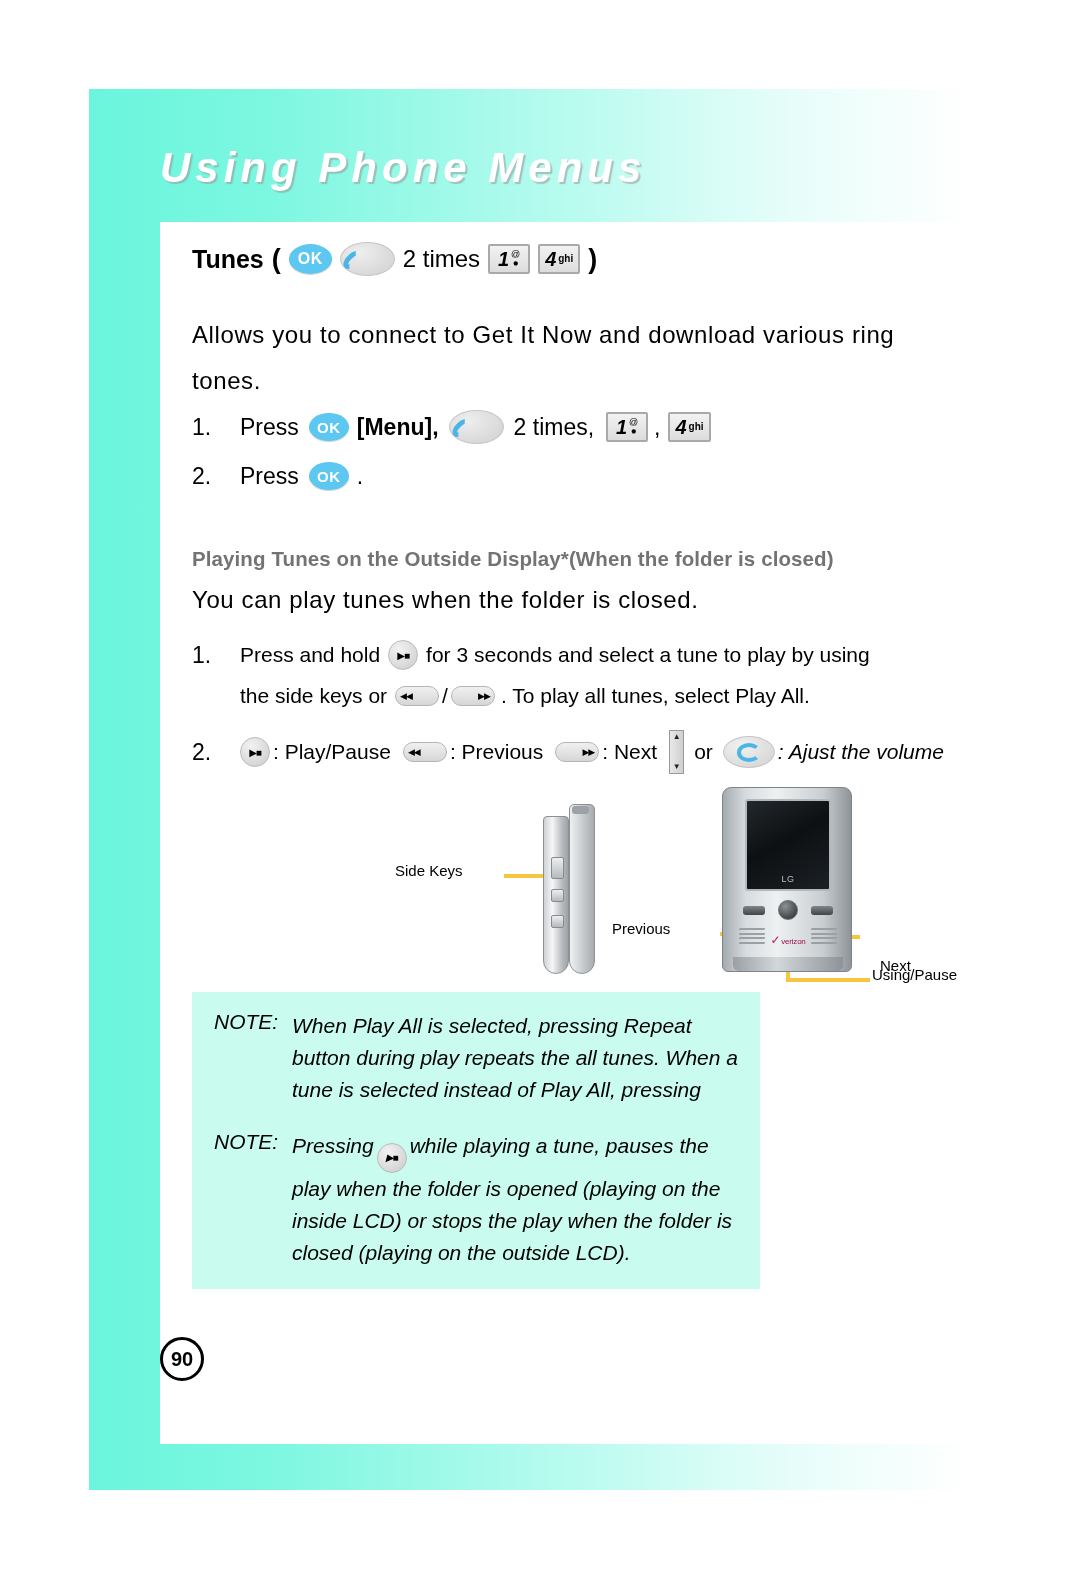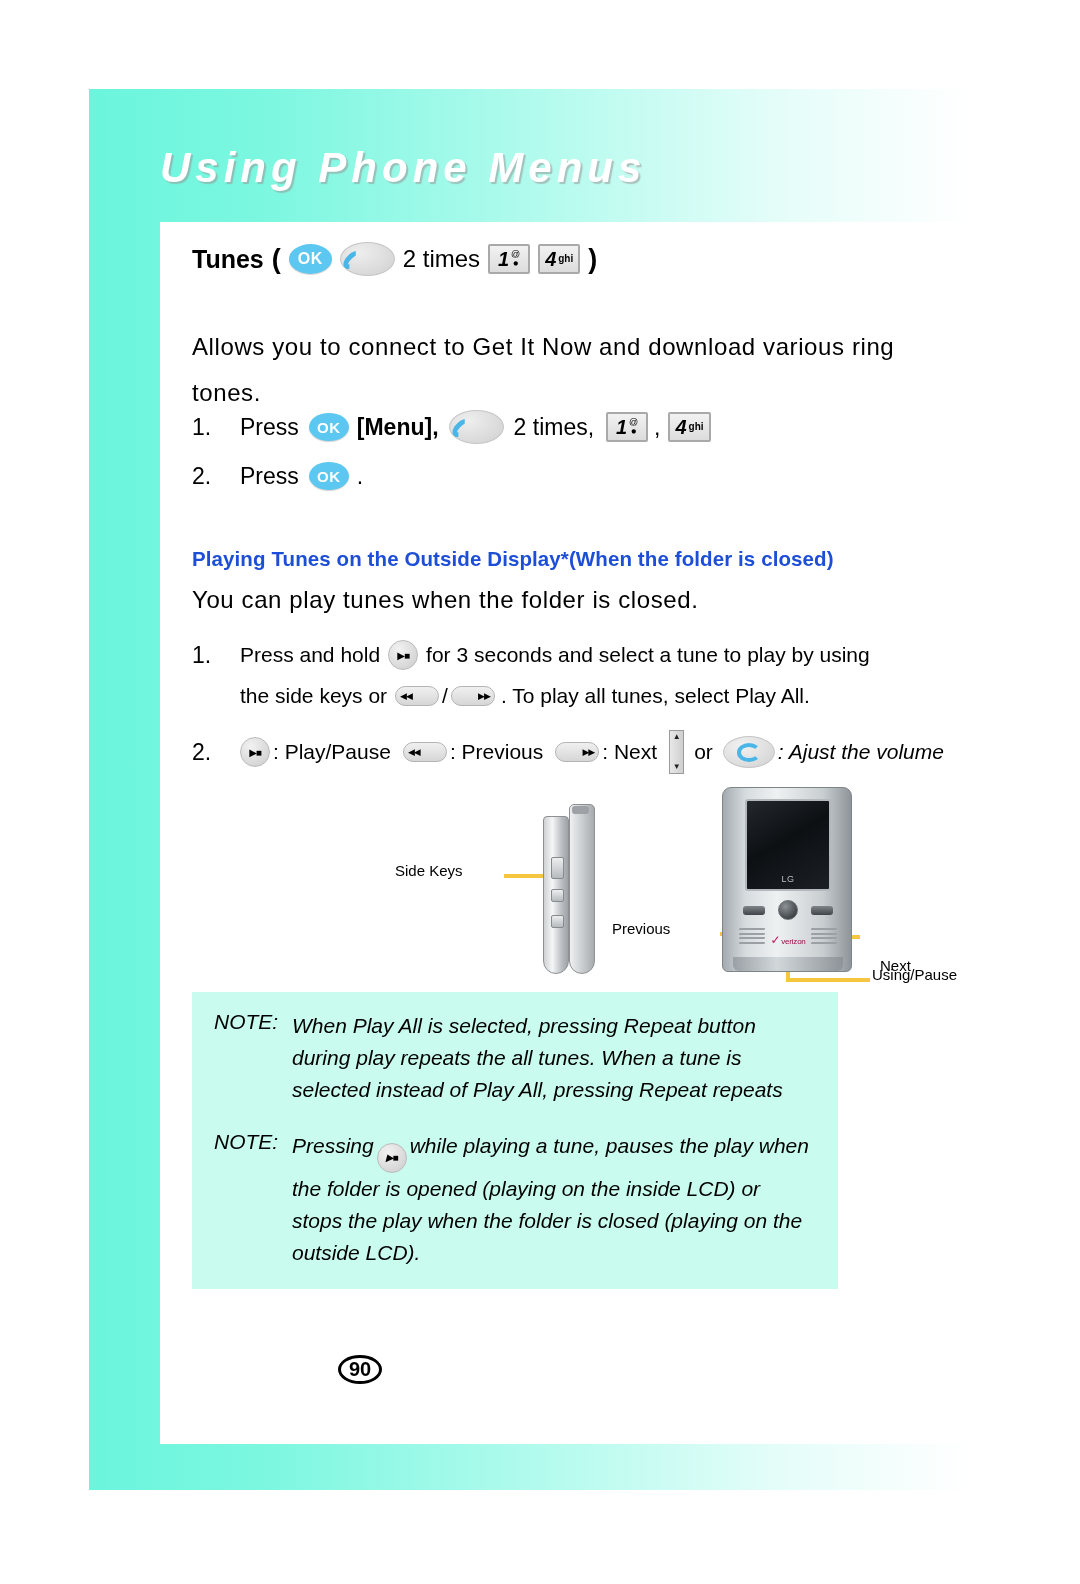--- a/index.html
+++ b/index.html
@@ -50,27 +50,26 @@
     top: 133px;
     width: 810px;
     height: 1222px;
     background: #ffffff;
   }
 
   
   #footer {
     position: absolute;
     left: 71px;
-    top: 1266px;
+    top: 1235px;
     width: 400px;
     height: 70px;
     display: flex;
     align-items: center;
     gap: 18px;
-    flex-direction: column;
   }
   #page-number {
     width: 44px;
     height: 44px;
     border-radius: 50%;
     background: #ffffff;
     border: 3.5px solid #000000;
     color: #000000;
     font-size: 20px;
     font-weight: bold;
@@ -101,41 +100,41 @@
 
   .para {
     position: absolute;
     left: 32px;
     width: 730px;
     font-size: 24px;
     line-height: 46px;
     color: #000;
     letter-spacing: 0.6px;
   }
-  #para-allows { top: 102px; }
+  #para-allows { top: 90px; }
 
   .step {
     position: absolute;
     display: flex;
     align-items: center;
     white-space: nowrap;
     font-size: 23px;
     color: #000;
   }
   .step .num { width: 48px; flex: 0 0 48px; }
   #step1-a { left: 32px; top: 188px; }
   #step1-b { left: 32px; top: 240px; }
 
   .subhead {
     position: absolute;
     left: 32px;
     top: 325px;
     font-size: 20.5px;
     font-weight: bold;
-    color: #1d4ed8;
+    color: #737373;
     white-space: nowrap;
     letter-spacing: 0.1px;
   }
   #para-youcan {
     top: 355px;
     font-size: 24px;
   }
 
   .step2 {
     position: absolute;
@@ -415,21 +414,21 @@
   #phone-back .base {
     position: absolute; left: 10px; bottom: 0; width: 110px; height: 14px;
     background: linear-gradient(to right, #9aa0a5, #d2d7da 40%, #8d9398);
     border-radius: 0 0 6px 6px;
   }
 
   
   .note-box {
     position: absolute;
     left: 32px;
-    width: 646px;
+    width: 568px;
     background: #c9fbee;
     padding: 18px 22px 20px 22px;
   }
   .note-row { display: flex; }
   .note-label {
     flex: 0 0 78px;
     font-size: 21px;
     font-style: italic;
     color: #000;
   }

